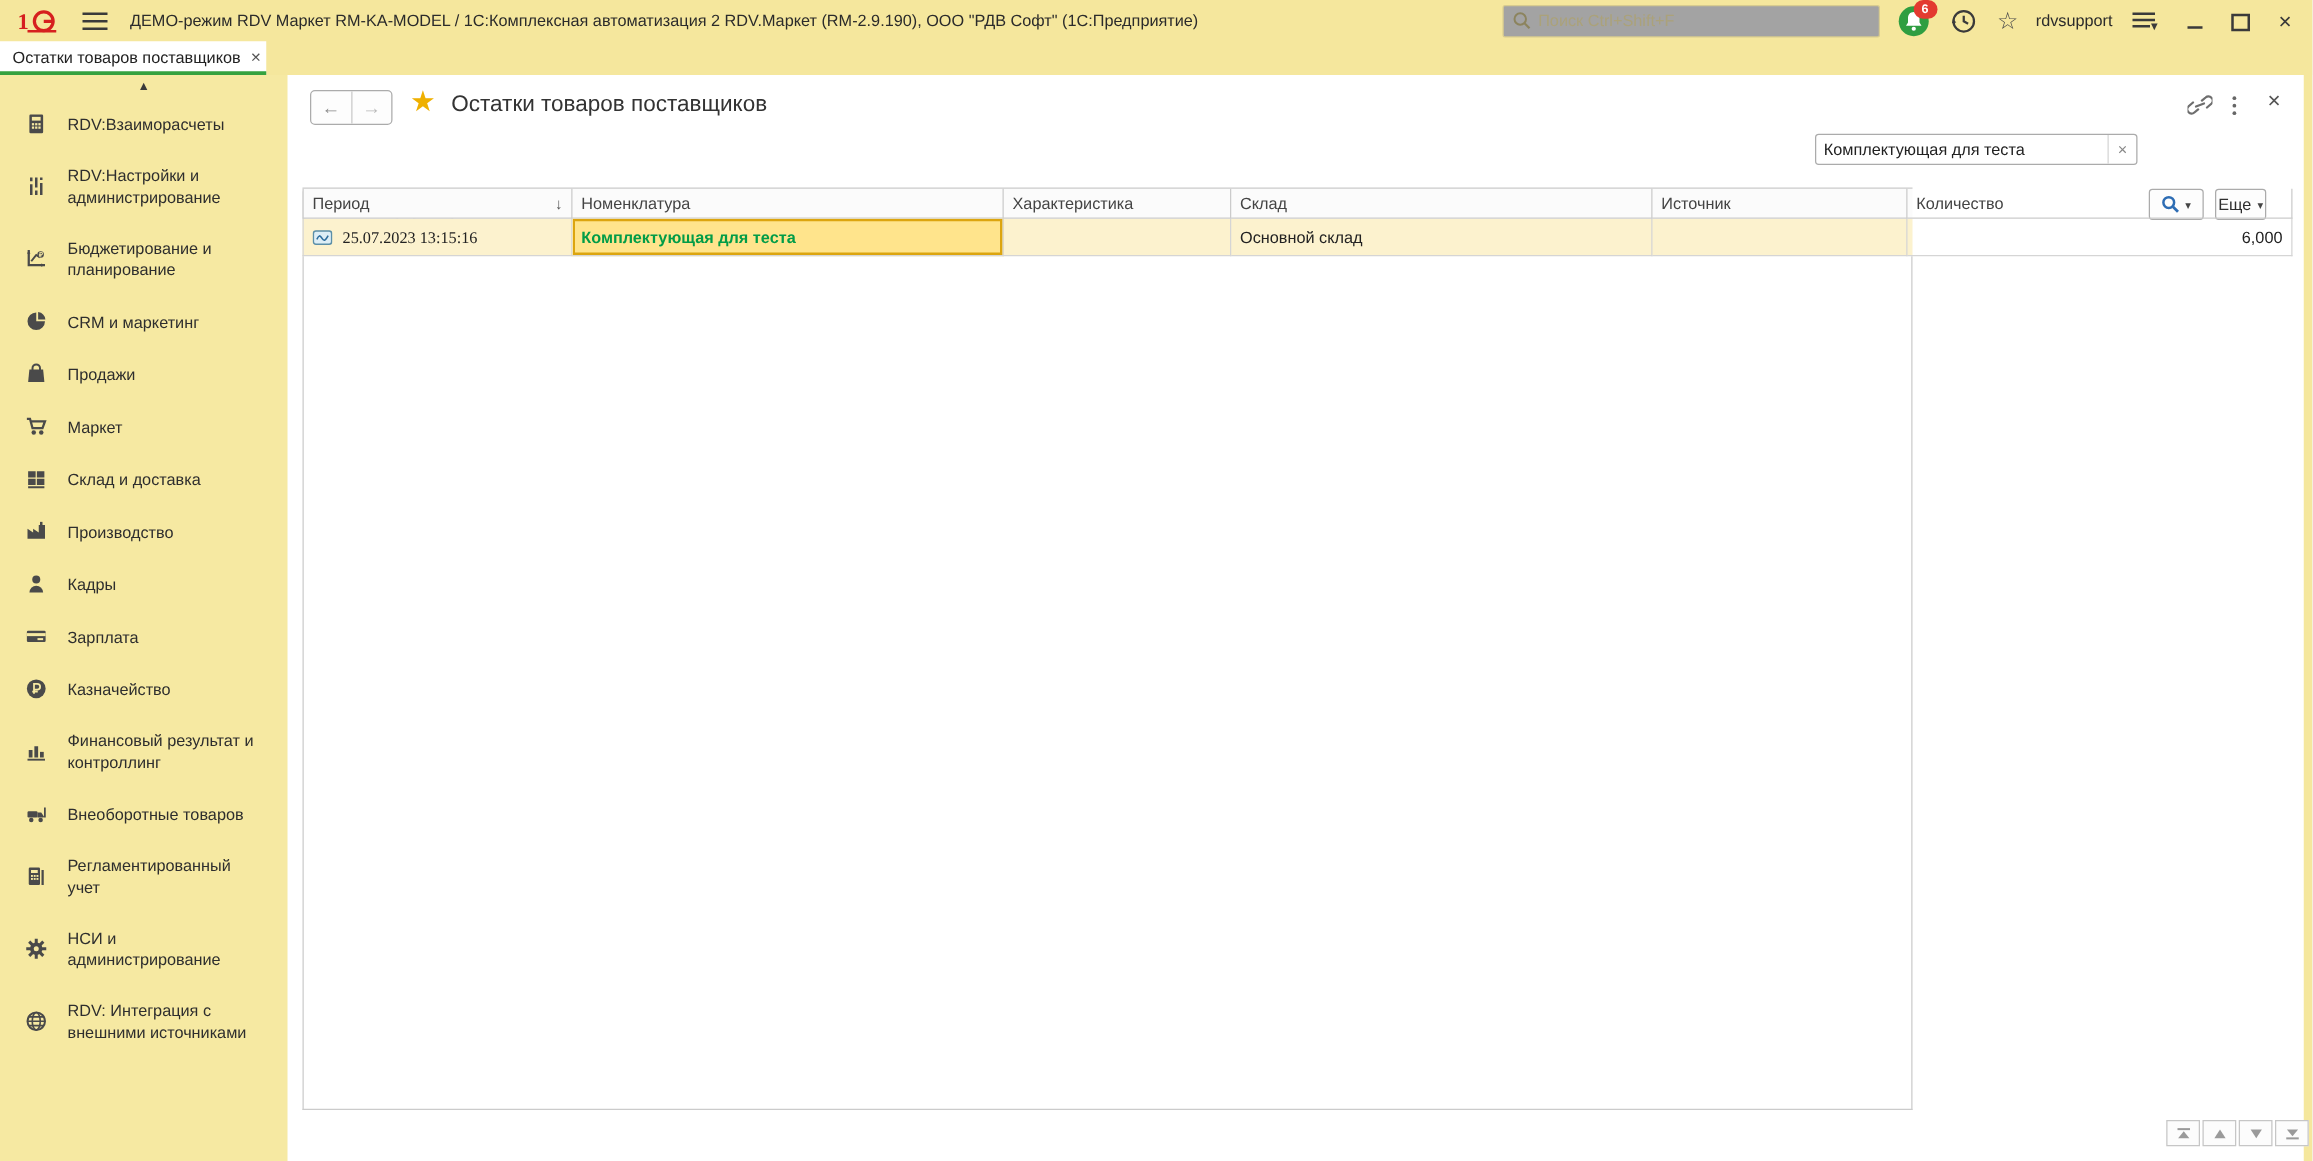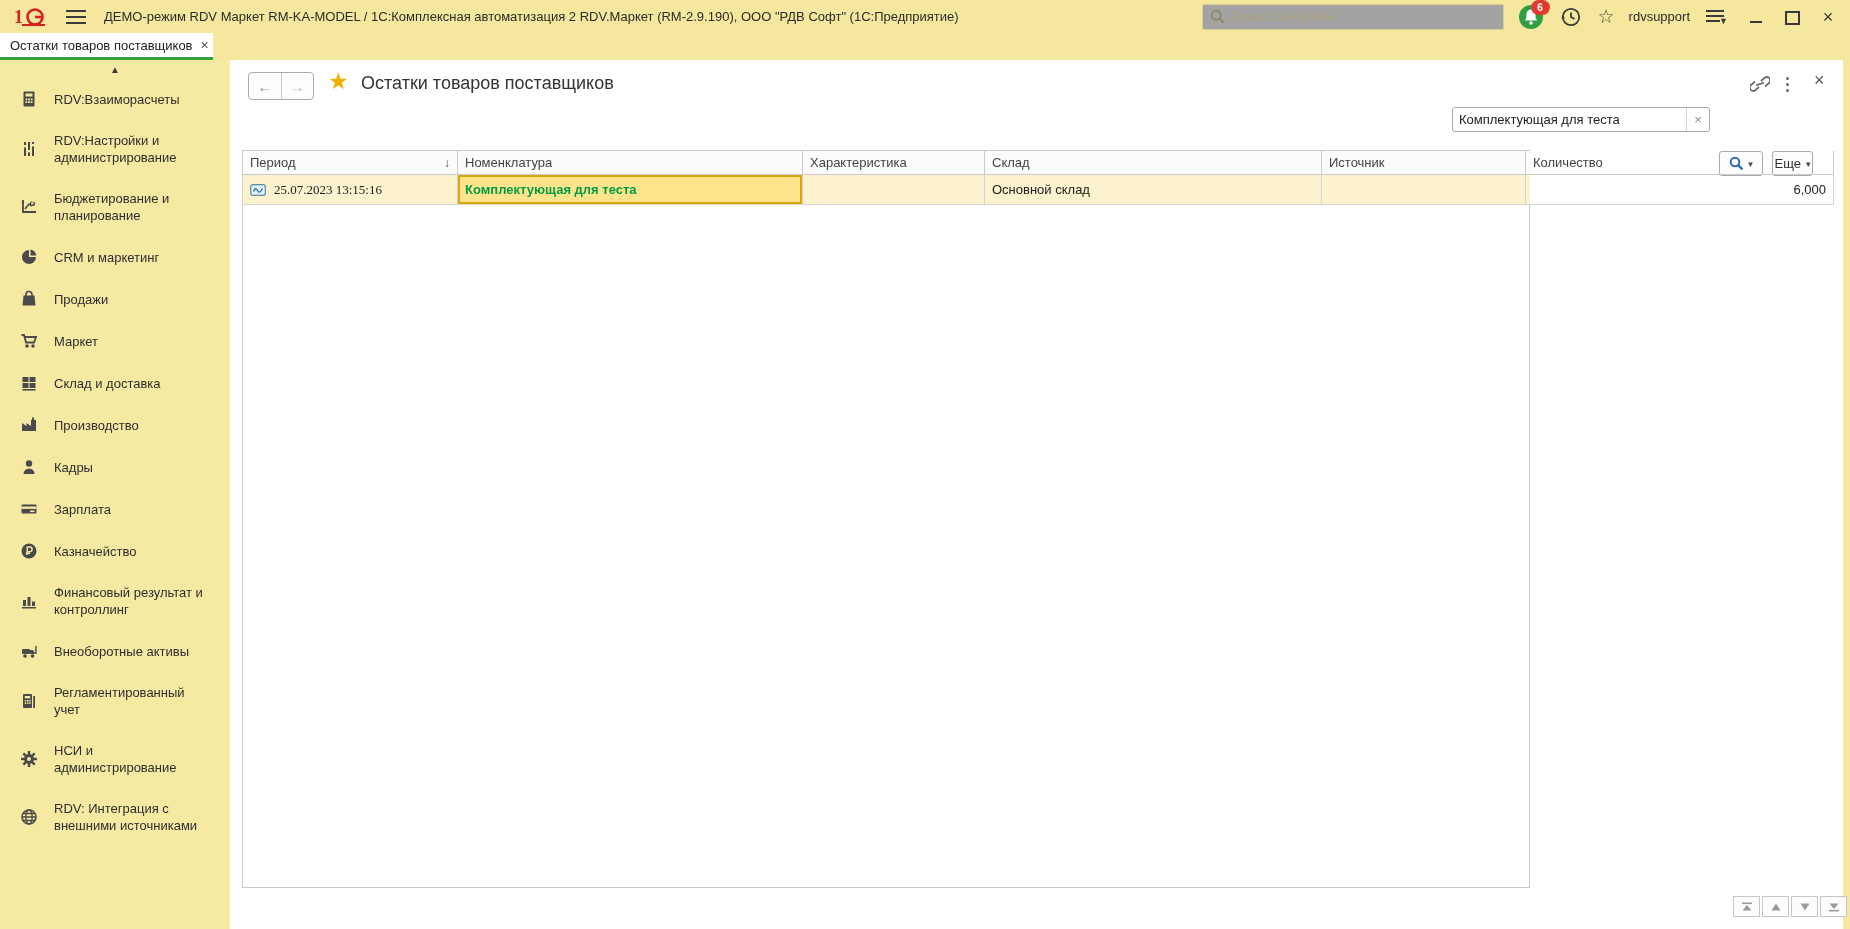--- a/index.html
+++ b/index.html
@@ -315,21 +315,21 @@
     <div class="nav-item">
       <span class="nav-ico">
         <svg width="18" height="18" viewBox="0 0 18 18" fill="#4a4a4a">
             <rect x="2" y="7" width="8" height="5" rx="1"></rect>
             <path d="M10 8 H13 L15 11 V12 H10 Z"></path>
             <circle cx="5" cy="14" r="1.8"></circle>
             <circle cx="12.5" cy="14" r="1.8"></circle>
             <rect x="15.2" y="4" width="1.4" height="8"></rect>
           </svg>
       </span>
-      <span class="nav-label">Внеоборотные активы</span>
+      <span class="nav-label">Внеоборотные товаров</span>
     </div>
 
     <div class="nav-item">
       <span class="nav-ico">
         <svg width="18" height="18" viewBox="0 0 18 18">
             <rect x="3" y="2" width="9" height="14" rx="1" fill="#4a4a4a"></rect>
             <rect x="4.8" y="4" width="5.4" height="2.4" fill="#F6E9A2"></rect>
             <g fill="#F6E9A2">
               <rect x="4.8" y="8" width="1.5" height="1.5"></rect>
               <rect x="7" y="8" width="1.5" height="1.5"></rect>

